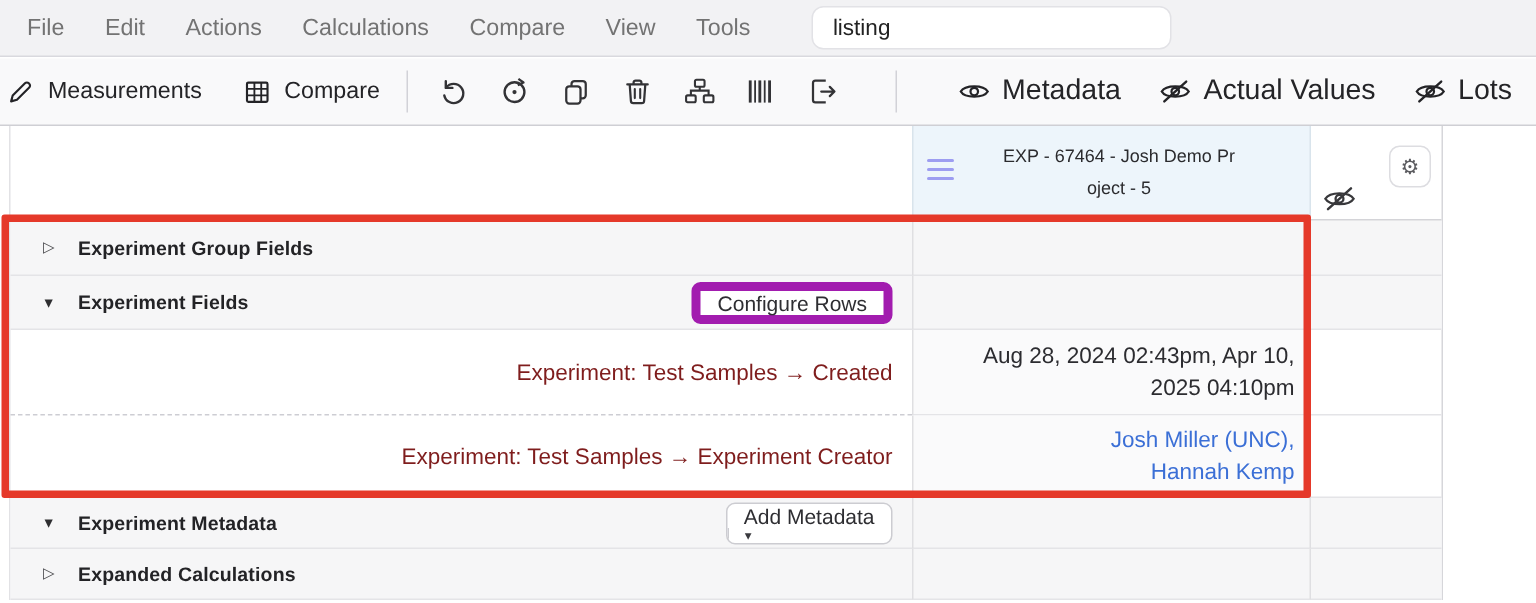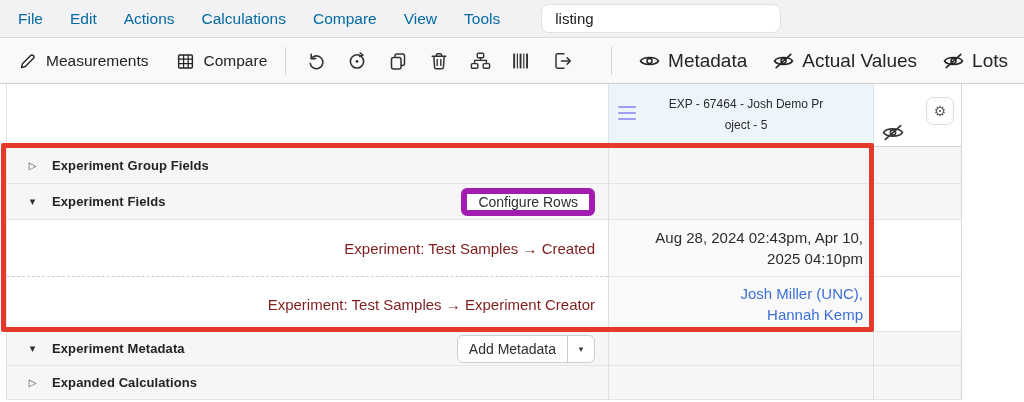--- a/index.html
+++ b/index.html
@@ -4,29 +4,29 @@
 <style>
   * { margin:0; padding:0; box-sizing:border-box; }
   html,body { width:1024px; height:402px; overflow:hidden; background:#fff;
     font-family:"Liberation Sans","DejaVu Sans",sans-serif; }
   .app { position:relative; width:1024px; height:402px; }
 
   
   .menubar { position:absolute; left:0; top:0; width:1024px; height:38px;
     background:#f2f2f4; border-bottom:1px solid #d9d9de;
     display:flex; align-items:center; padding-left:18px; }
-  .menu-item { font-size:15.5px; color:#0369a1; margin-right:27px; cursor:default; white-space:nowrap; }
+  .menu-item { font-size:15.5px; color:#737373; margin-right:27px; cursor:default; white-space:nowrap; }
   .search-box { margin-left:14px; width:240px; height:29px; background:#fff;
     border:1px solid #e2e2e6; border-radius:8px; font-size:15px; color:#222;
     padding:0 13px; outline:none; font-family:inherit; }
 
   
   .toolbar { position:absolute; left:0; top:39px; width:1024px; height:45px;
     background:#f9f9fa; border-bottom:1px solid #cfcfd4;
-    display:flex; align-items:center; padding:0 16px 0 18px; color:#2c2c2f; }
+    display:flex; align-items:center; padding:0 16px 0 4px; color:#2c2c2f; }
   .tb-btn { display:flex; align-items:center; gap:9px; font-size:15.5px; color:#242427; white-space:nowrap; }
   .tb-btn + .tb-btn { margin-left:27px; }
   .tb-divider { width:1px; height:28px; background:#d2d2d7; margin:0 18px; }
   .icon-btn { width:24px; height:24px; display:flex; align-items:center; justify-content:center;
     color:#333336; margin-right:17px; }
   .icon-btn:last-of-type { margin-right:0; }
   .tb-right { display:flex; align-items:center; margin-left:auto; }
   .toggle { display:flex; align-items:center; gap:8px; font-size:19px; color:#242427;
     margin-left:26px; white-space:nowrap; }
   svg.ic { display:block; }
@@ -61,21 +61,21 @@
   .group-row { background:#f6f6f7; }
   .group-row .cell-value, .group-row .cell-extra { background:#f6f6f7; }
   .group-row .cell-label { padding-left:20px; gap:14px; }
   .tri { width:11px; font-size:10px; color:#49494d; text-align:center; flex:none; }
   .tri.open { font-size:11px; color:#2e2e31; }
   .group-label { font-size:13px; font-weight:700; color:#232326; letter-spacing:.1px; }
   .row-btn { margin-left:auto; margin-right:13px; background:#fff; border:6px solid #a21caf;
     border-radius:6px; height:28px; display:flex; align-items:center; padding:0 11px;
     font-size:14px; color:#2e2e32; white-space:nowrap; }
   .split-btn { margin-left:auto; margin-right:13px; display:flex; align-items:stretch;
-    background:#fff; border:1px solid #ccccd1; border-radius:6px; overflow:hidden; height:28px; }
+    background:#fff; border:1px solid #ccccd1; border-radius:6px; overflow:hidden; height:28px;flex-direction:column; }
   .split-main { display:flex; align-items:center; padding:0 11px; font-size:14px; color:#2e2e32; white-space:nowrap; }
   .split-caret { width:27px; border-left:1px solid #ccccd1; display:flex; align-items:center;
     justify-content:center; font-size:9px; color:#3a3a3e; }
 
   .field-row .cell-label { justify-content:flex-end; padding-right:13px;
     font-size:15px; color:#7f1d1d; }
   .row-f1 .cell-label { border-bottom:1px dashed #cdcdd3; }
   .field-row .cell-value { background:#fafafb; display:flex; flex-direction:column;
     justify-content:center; text-align:right; padding:5px 10px;
     font-size:15px; line-height:21px; color:#2c2c30; }

